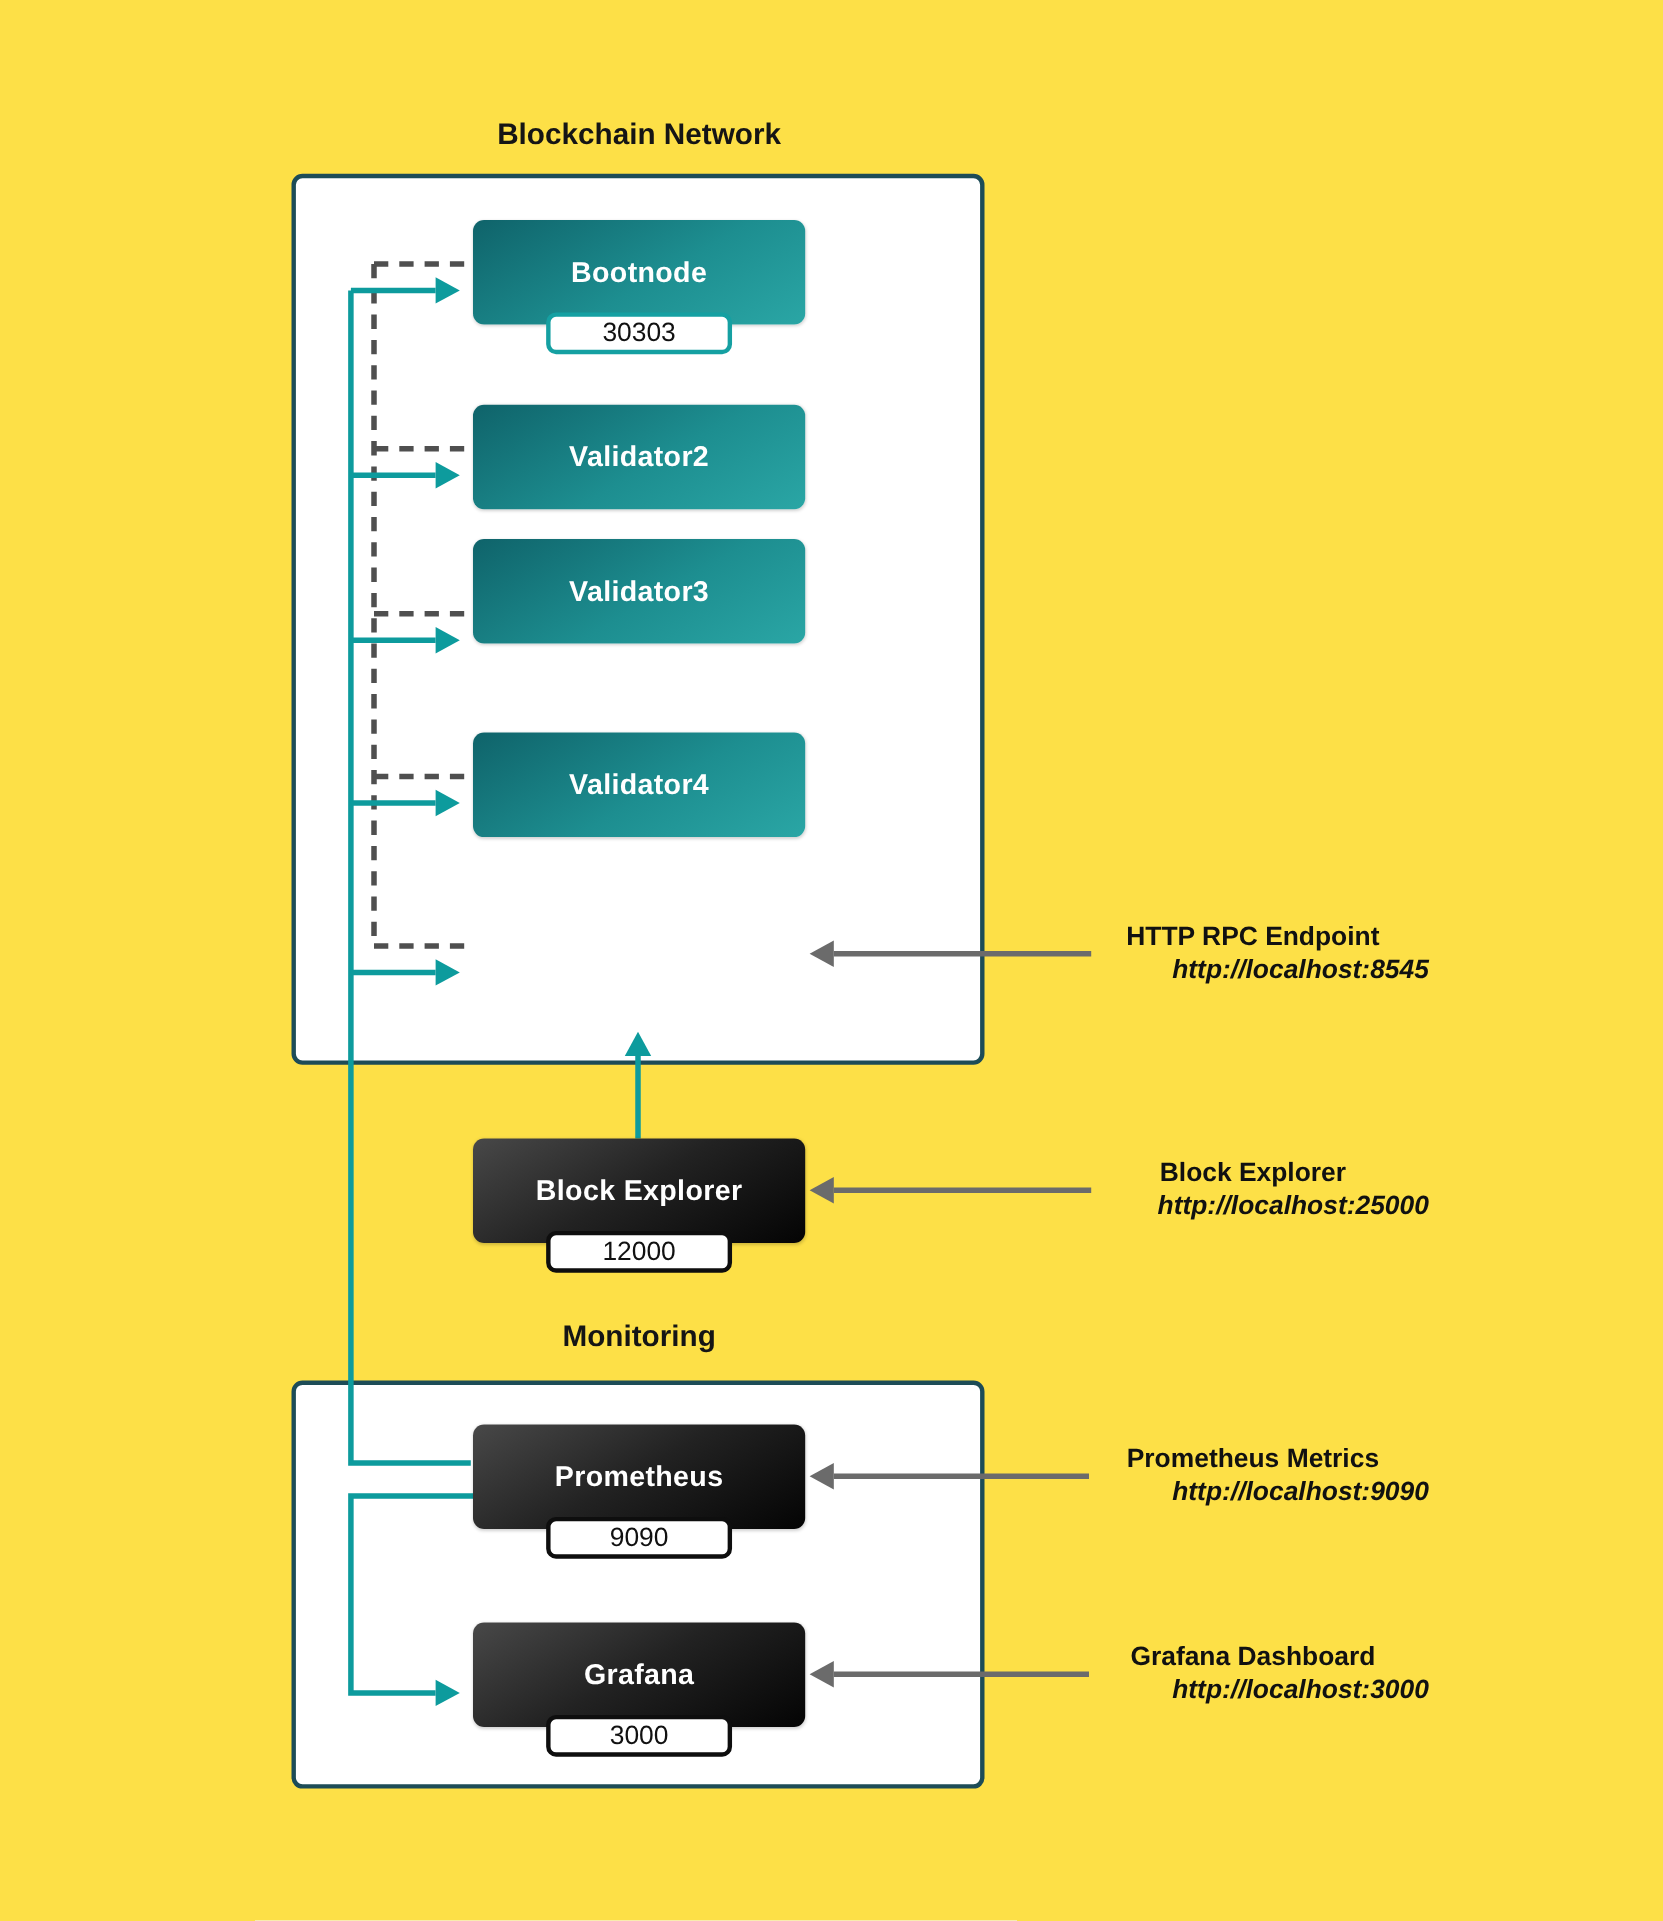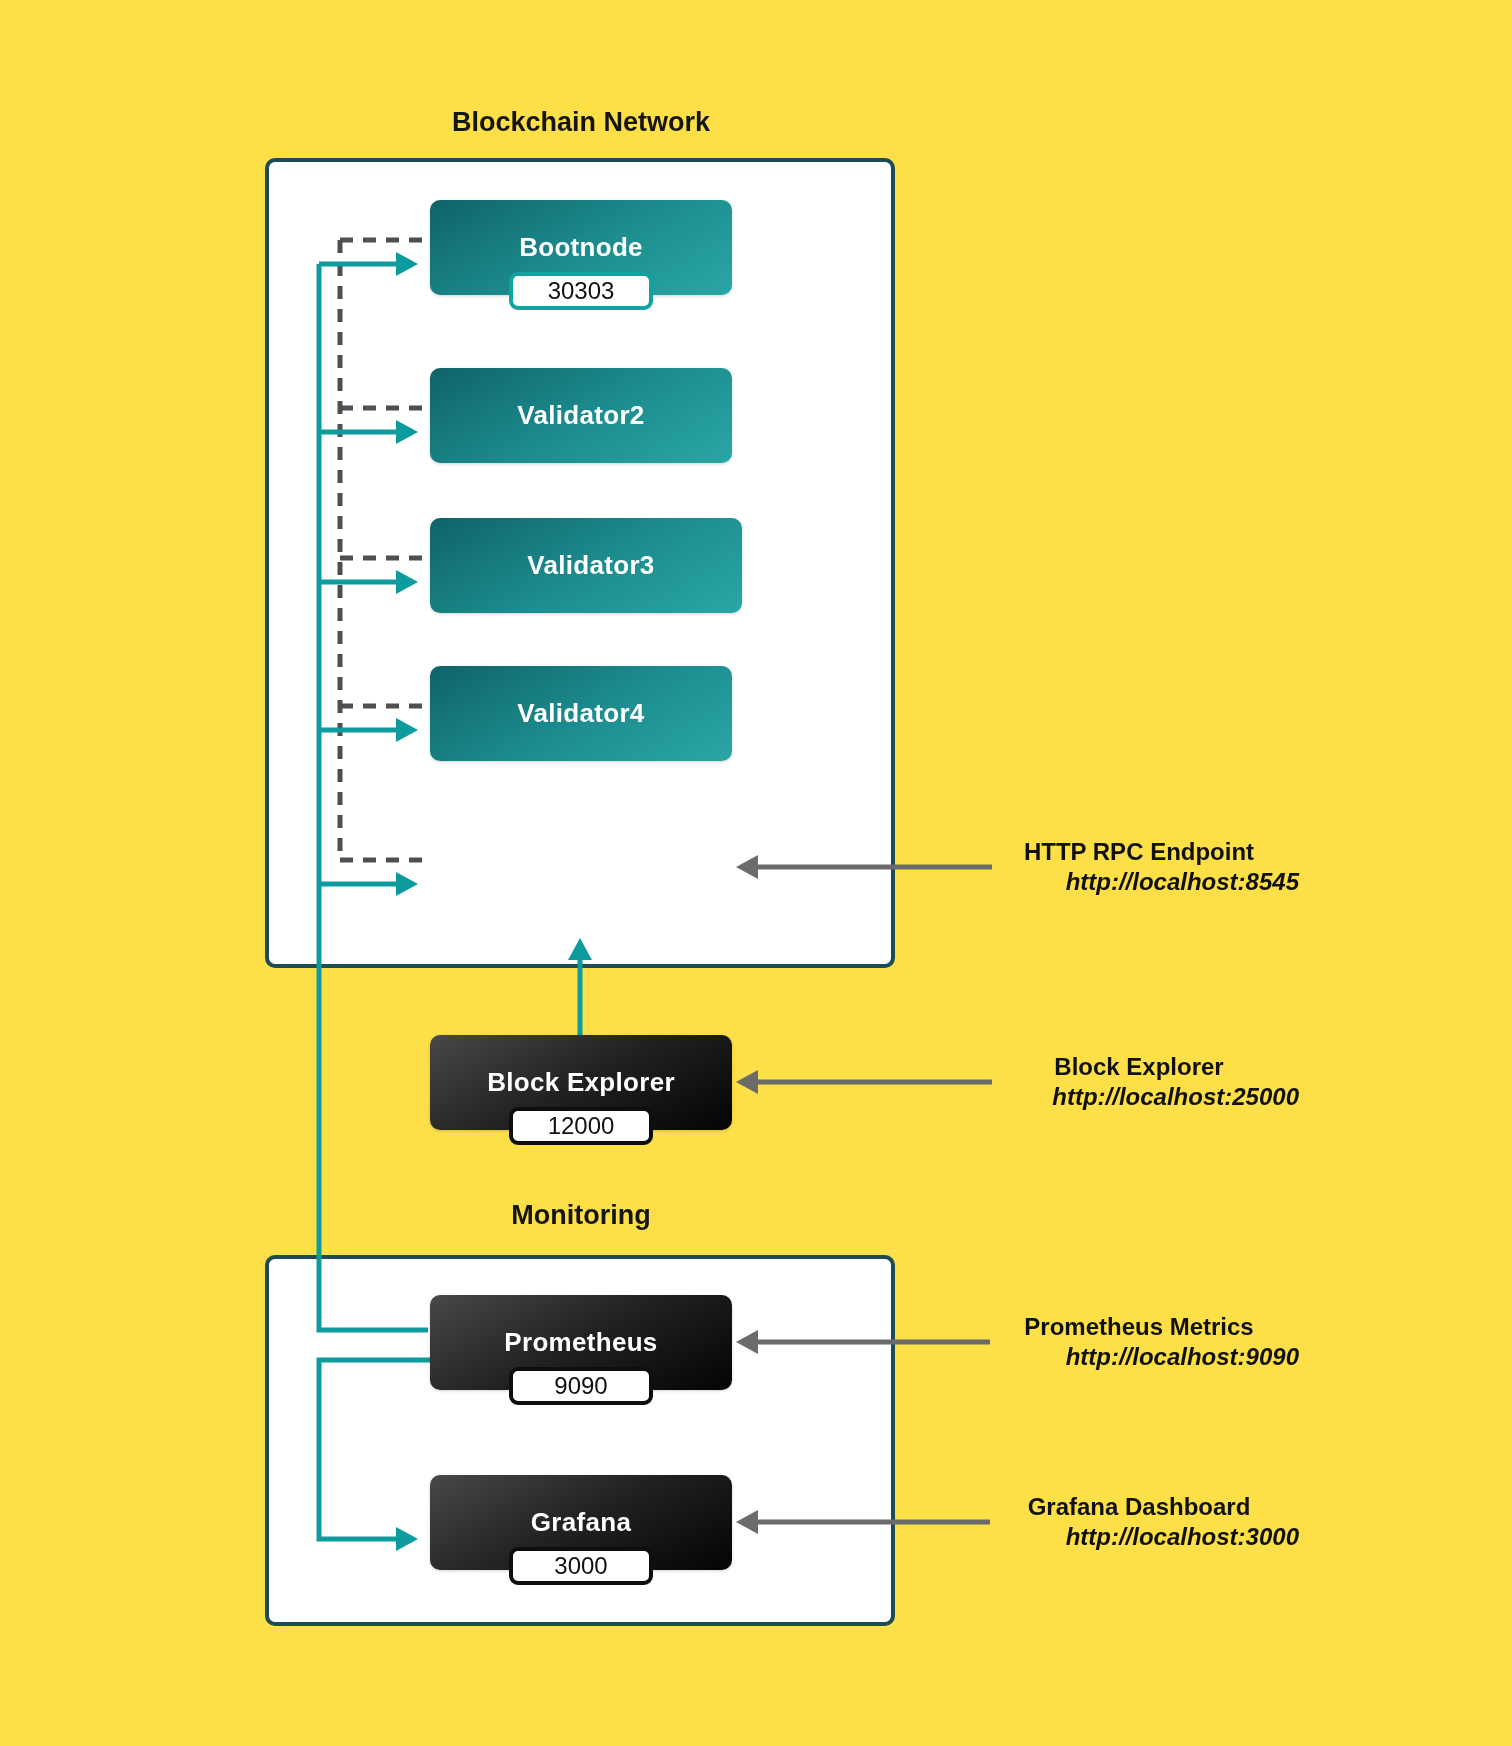--- a/index.html
+++ b/index.html
@@ -36,22 +36,22 @@
     z-index:3;
     box-shadow:0 1px 3px rgba(0,0,0,0.18);
   }
   .node.teal{background:linear-gradient(150deg,#0f636a 0%,#1d8e90 55%,#2aa6a5 100%);}
   .node.dark{background:linear-gradient(150deg,#484848 0%,#222222 48%,#040404 100%);}
   .node-label{
     color:#ffffff;font-size:26px;font-weight:700;letter-spacing:0.3px;
   }
   .port-badge{
     position:absolute;
-    left:50%;top:72px;transform:translateX(-50%);
-    width:144px;height:38px;
+    left:50%;top:84px;transform:translateX(-50%);
+    width:169px;height:38px;
     background:#ffffff;
     border-radius:9px;
     box-sizing:border-box;
     display:flex;align-items:center;justify-content:center;
     font-size:24px;color:#111111;
     z-index:4;
   }
   .port-badge.teal-border{border:4px solid #15a0a2;}
   .port-badge.dark-border{border:4px solid #0e0e0e;}
   .annotation{
@@ -112,21 +112,21 @@
     <polygon points="758,1510 758,1534 736,1522" fill="#6b6b6b"></polygon>
   </svg>
 
   <div class="node teal" style="top:200px;">
     <span class="node-label">Bootnode</span>
     <span class="port-badge teal-border">30303</span>
   </div>
   <div class="node teal" style="top:368px;">
     <span class="node-label">Validator2</span>
   </div>
-  <div class="node teal" style="top:518px;padding-left:10px;">
+  <div class="node teal" style="top:490px;">
     <span class="node-label">Validator3</span>
   </div>
   <div class="node teal" style="top:666px;">
     <span class="node-label">Validator4</span>
   </div>
 
   <div class="node dark" style="top:1035px;">
     <span class="node-label">Block Explorer</span>
     <span class="port-badge dark-border">12000</span>
   </div>

